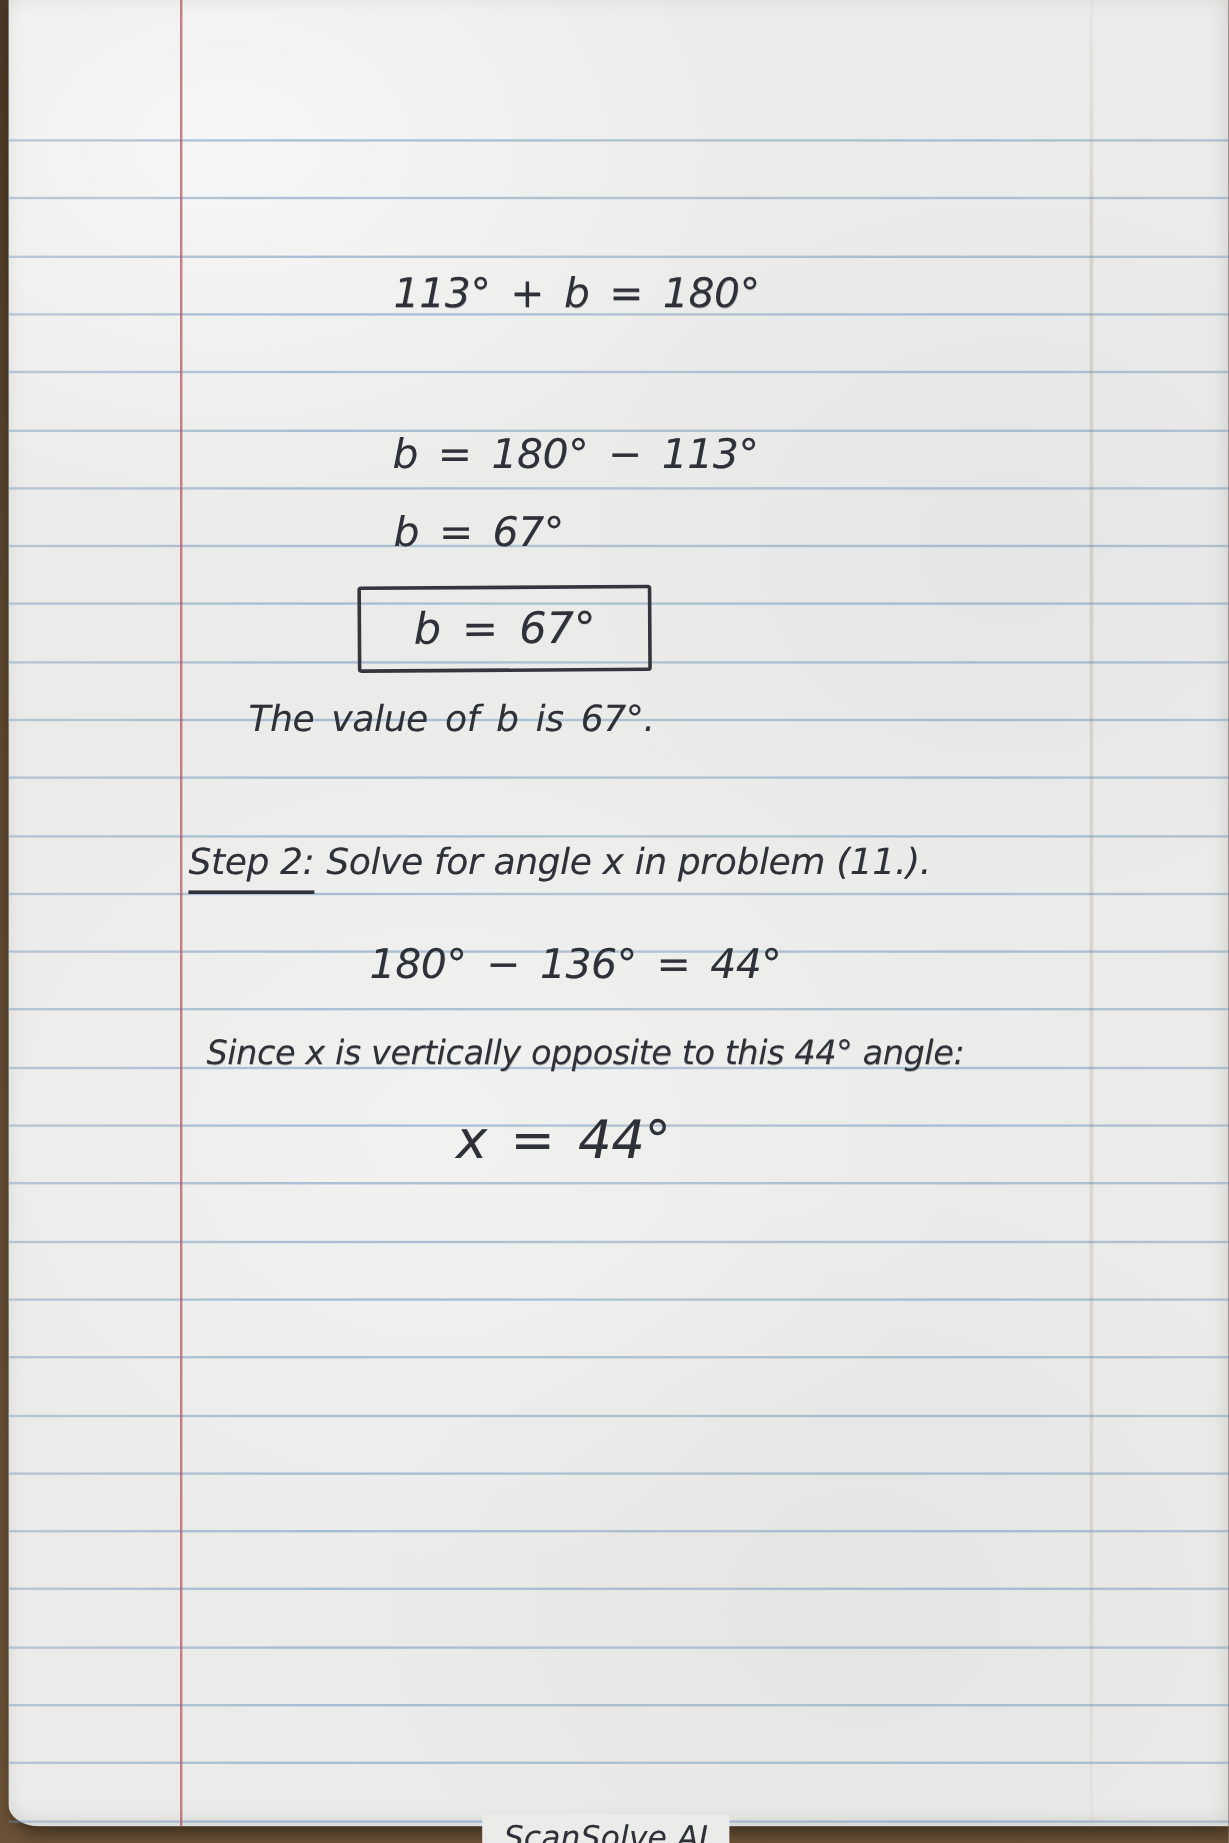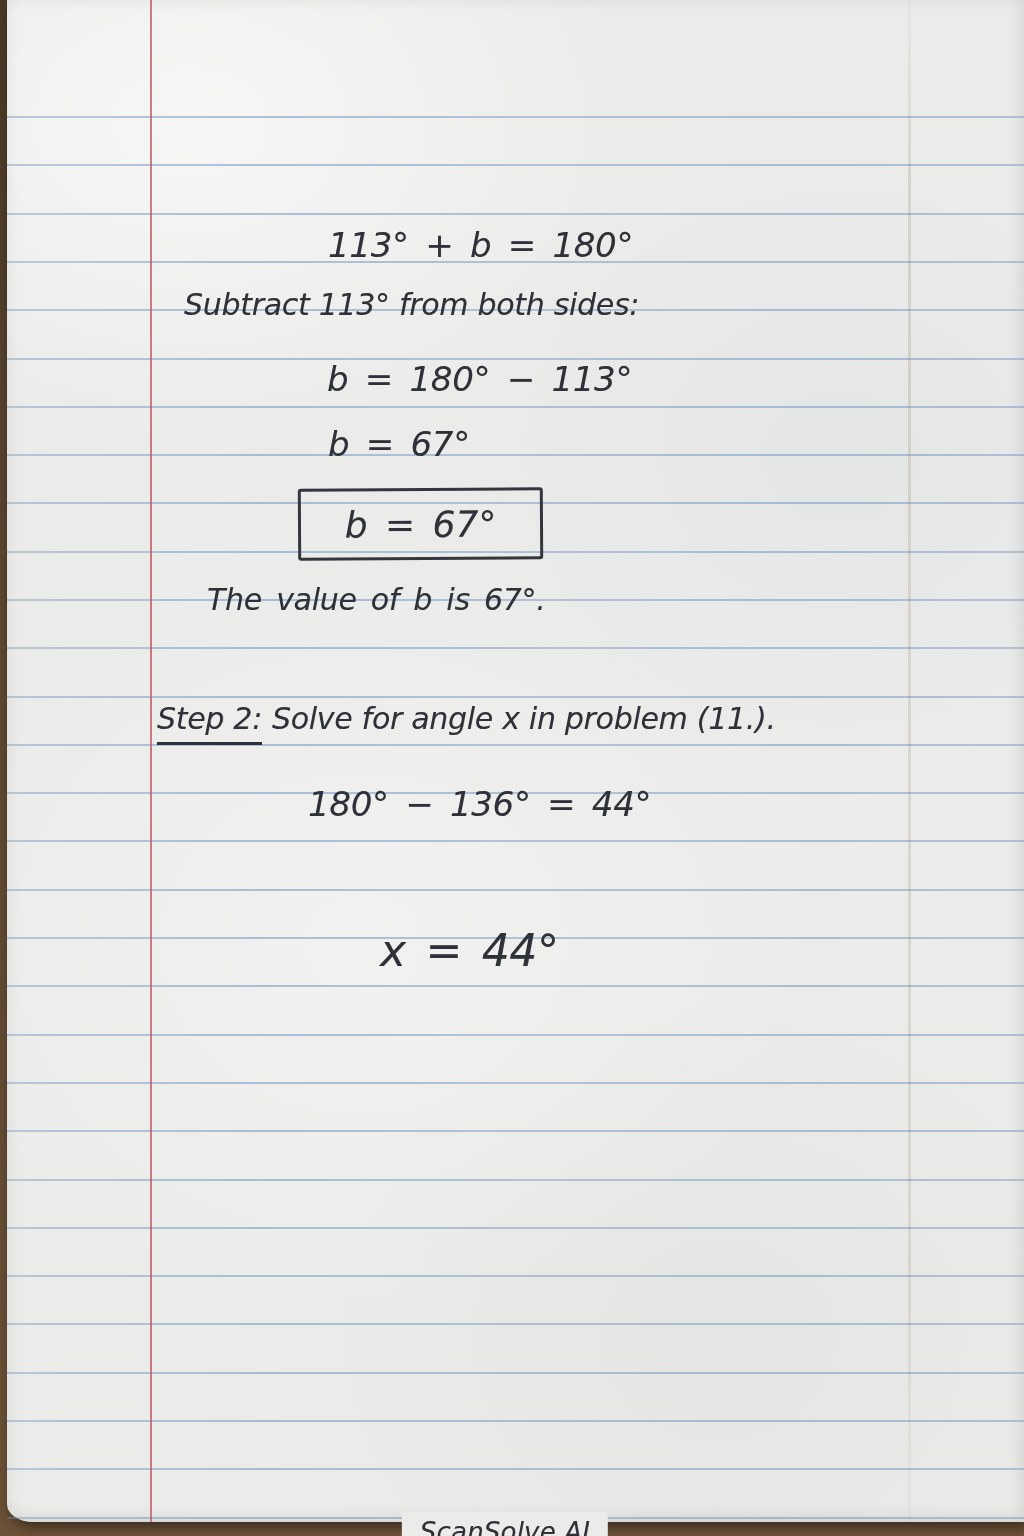--- a/index.html
+++ b/index.html
@@ -108,36 +108,36 @@
       <div class="rline" style="top: 1420px;"></div>
       <div class="rline" style="top: 1468px;"></div>
       <div class="rline" style="top: 1517px;"></div>
     </div>
   <div class="margin-line"></div>
   <div class="crease"></div>
 
 
   <div class="hw eq" style="left:321px;top:222px;">113° + b = 180°</div>
 
-  <div class="hw txt" style="left:177px;top:283px;">Subtract 113° from both sides:</div>
 
   <div class="hw eq" style="left:320px;top:356px;">b = 180° − 113°</div>
 
   <div class="hw eq" style="left:321px;top:421px;">b = 67°</div>
 
   <div class="answer-box" style="left:291px;top:488px;width:239px;height:66px;">
     <span class="hw-in">b = 67°</span>
   </div>
 
   <div class="hw txt" style="left:200px;top:578px;word-spacing:5px;">The value of b is 67°.</div>
 
   <div class="hw txt" style="left:150px;top:697px;">
     <span class="step-label">Step 2:</span><span class="heading-rest">Solve for angle x in problem (11.).</span>
   </div>
 
   <div class="hw eq" style="left:301px;top:771px;margin-top:10px;">180° − 136° = 44°</div>
 
+  <div class="hw long" style="left:165px;top:856px;">Since x is vertically opposite to this 44° angle:</div>
 
   <div class="hw eq" style="left:373px;top:928px;font-size:44px;">x = 44°</div>
 
 
   <div class="hw footer">ScanSolve AI</div>
 </div>
 
 </body></html>

